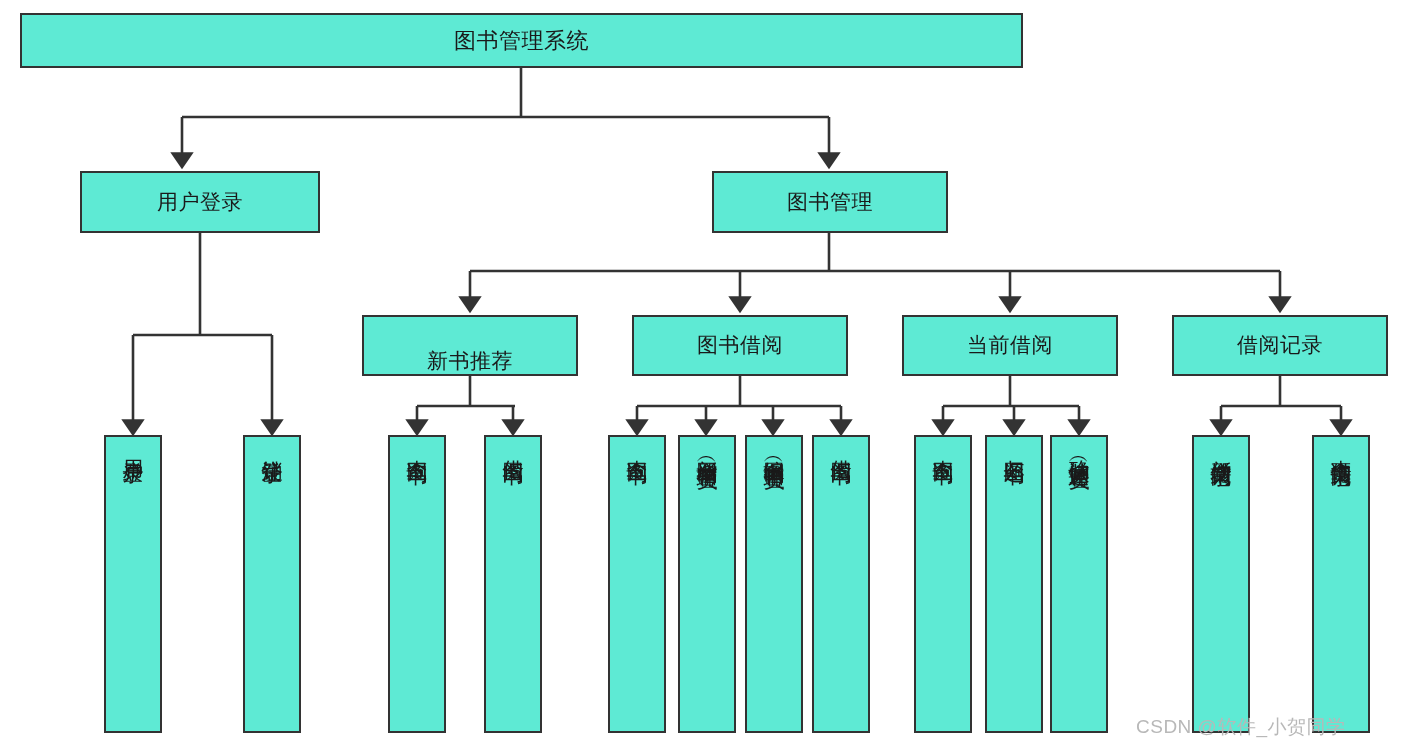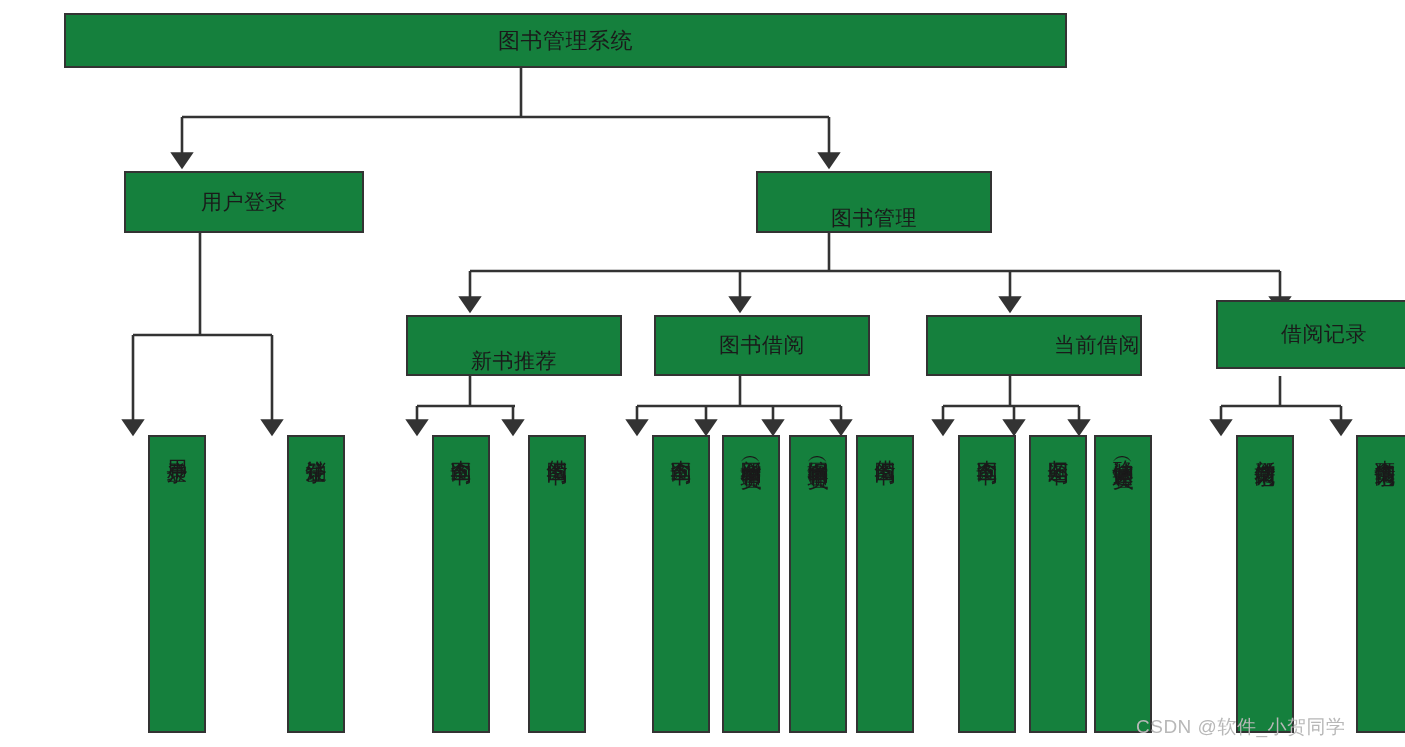--- a/index.html
+++ b/index.html
@@ -22,27 +22,26 @@
     position: absolute;
     left: 0;
     top: 0;
     width: 1405px;
     height: 747px;
     pointer-events: none;
   }
   .node {
     position: absolute;
     box-sizing: border-box;
-    background: #15803d;
+    background: #5eead4;
     border: 2px solid #333333;
     display: flex;
     align-items: center;
     justify-content: center;
     color: #1a1a1a;
-    margin-left: 44px;
   }
   .node-label {
     display: block;
     text-align: center;
     line-height: 1.18;
     letter-spacing: 0.5px;
     white-space: nowrap;
   }
   
   .node.horizontal .node-label {
@@ -129,37 +128,37 @@
   </svg>
 
   <div class="node horizontal" id="root-node" style="left:20px; top:13px; width:1003px; height:55px;">
     <span class="node-label">图书管理系统</span>
   </div>
 
   <div class="node horizontal" style="left:80px; top:171px; width:240px; height:62px;">
     <span class="node-label">用户登录</span>
   </div>
 
-  <div class="node horizontal" style="left:712px; top:171px; width:236px; height:62px;align-items:flex-end;">
+  <div class="node horizontal" style="left:712px; top:171px; width:236px; height:62px;">
     <span class="node-label">图书管理</span>
   </div>
 
   <div class="node horizontal" style="left:362px; top:315px; width:216px; height:61px;align-items:flex-end;">
     <span class="node-label">新书推荐</span>
   </div>
 
-  <div class="node horizontal" style="left:610px; top:315px; width:216px; height:61px;justify-content:center;">
+  <div class="node horizontal" style="left:632px; top:315px; width:216px; height:61px;justify-content:center;">
     <span class="node-label">图书借阅</span>
   </div>
 
-  <div class="node horizontal" style="left:882px; top:315px; width:216px; height:61px;justify-content:flex-end;">
+  <div class="node horizontal" style="left:902px; top:315px; width:216px; height:61px;">
     <span class="node-label">当前借阅</span>
   </div>
 
-  <div class="node horizontal" style="left:1172px; top:300px; width:216px; height:69px;">
+  <div class="node horizontal" style="left:1172px; top:315px; width:216px; height:61px;">
     <span class="node-label">借阅记录</span>
   </div>
 
   <div class="node vertical" style="left:104px; top:435px; width:58px; height:298px;">
     <span class="node-label">用户登录</span>
   </div>
 
   <div class="node vertical" style="left:243px; top:435px; width:58px; height:298px;">
     <span class="node-label">注销登录</span>
   </div>

